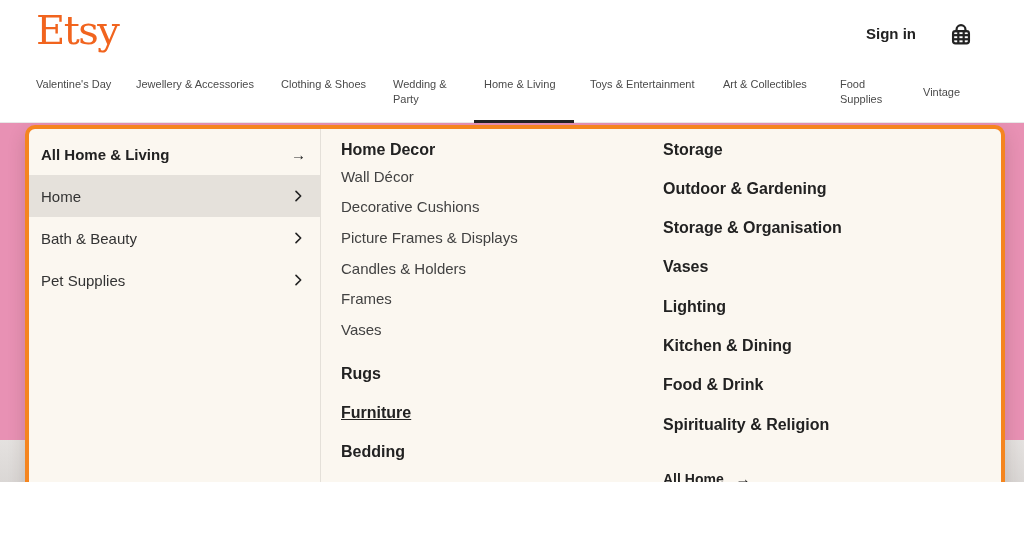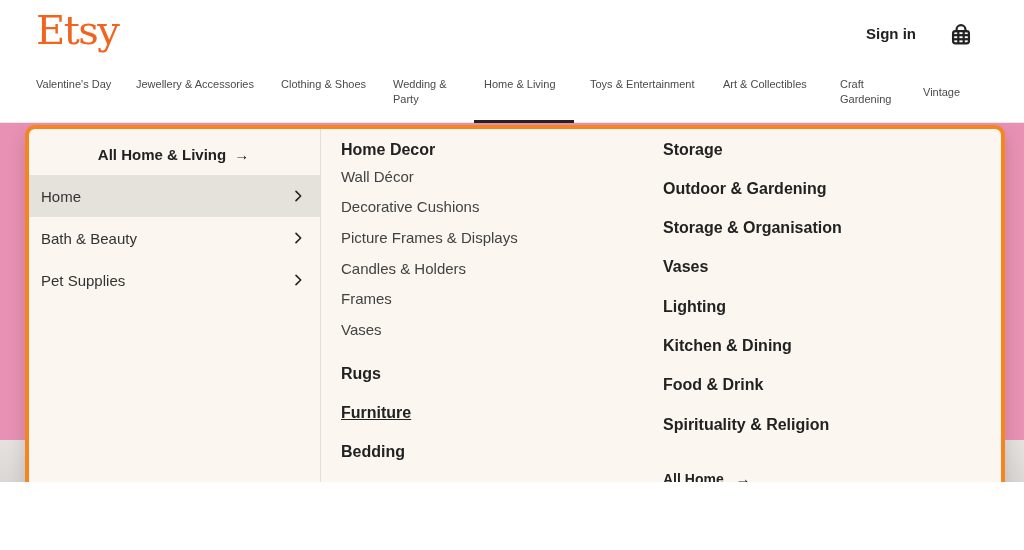--- a/index.html
+++ b/index.html
@@ -82,21 +82,21 @@
     box-shadow:0 8px 18px rgba(60,40,30,0.18); z-index:4;
   }
   .left-col {
     position:absolute; left:0; top:0; bottom:0; width:292px;
     border-right:1px solid #E4E0D9; padding-top:4px;
   }
   .left-row {
     height:42px; display:flex; align-items:center; justify-content:space-between;
     padding:0 14px 0 12px; font-size:15px; color:#333; cursor:pointer;
   }
-  .left-row.head { font-weight:bold; color:#222; justify-content:center; }
+  .left-row.head { font-weight:bold; color:#222; justify-content:space-between; }
   .left-row.selected { background:#E5E1DB; }
   .arrow { font-weight:bold; color:#222; margin-left:8px; font-size:15px; }
   .chev { display:flex; align-items:center; }
 
   .mid-item, .right-item {
     position:absolute; font-size:15px; color:#424242; cursor:pointer; white-space:nowrap;
   }
   .mid-item  { left:312px; }
   .right-item{ left:634px; }
   .hd { font-size:16px; font-weight:bold; color:#222; }
@@ -134,21 +134,21 @@
   </div>
 
   <div class="nav">
     <div class="nav-item">Valentine's Day</div>
     <div class="nav-item">Jewellery &amp; Accessories</div>
     <div class="nav-item">Clothing &amp; Shoes</div>
     <div class="nav-item">Wedding &amp; Party</div>
     <div class="nav-item active">Home &amp; Living</div>
     <div class="nav-item">Toys &amp; Entertainment</div>
     <div class="nav-item">Art &amp; Collectibles</div>
-    <div class="nav-item">Craft Gardening</div>
+    <div class="nav-item">Food Supplies</div>
     <div class="nav-item">Vintage</div>
   </div>
 
   <div class="panel">
 
     <div class="left-col">
       <div class="left-row head">
         <span>All Home &amp; Living</span>
         <span class="arrow">→</span>
       </div>

